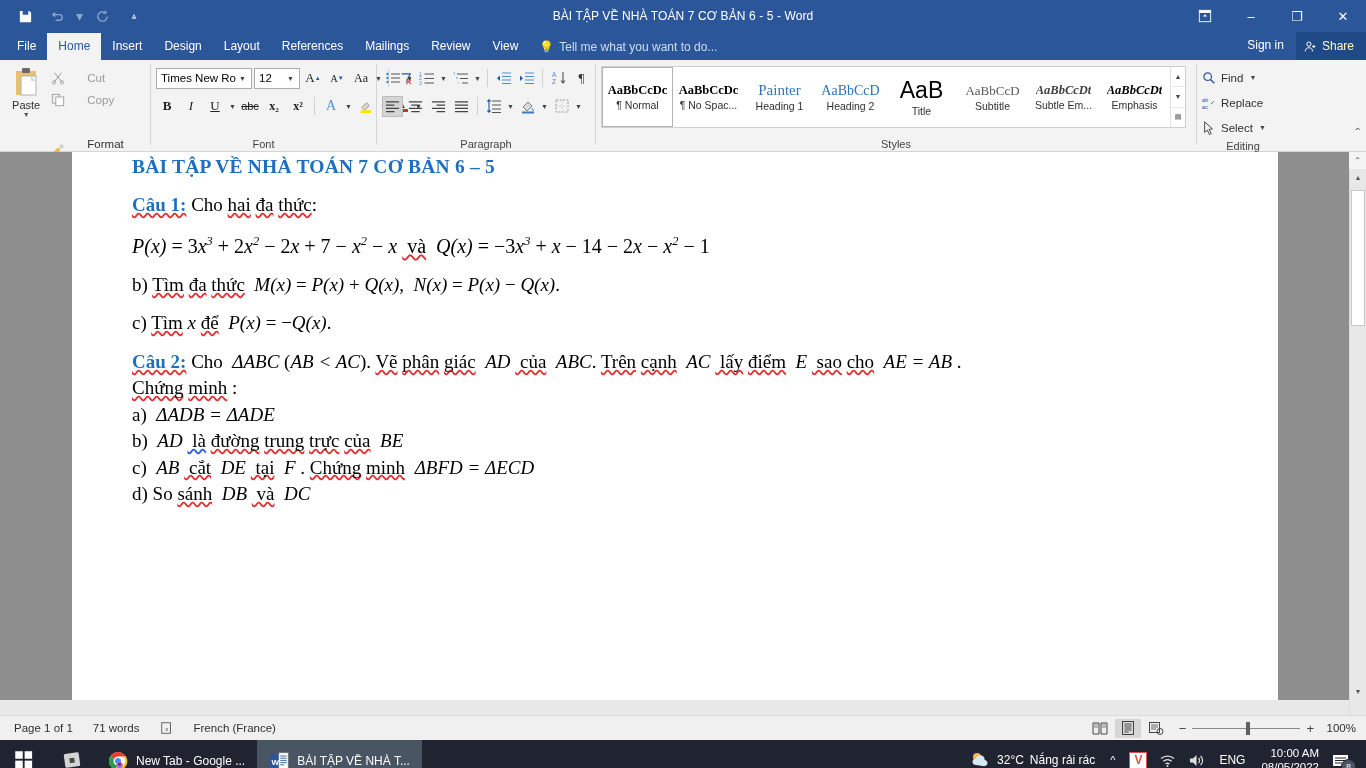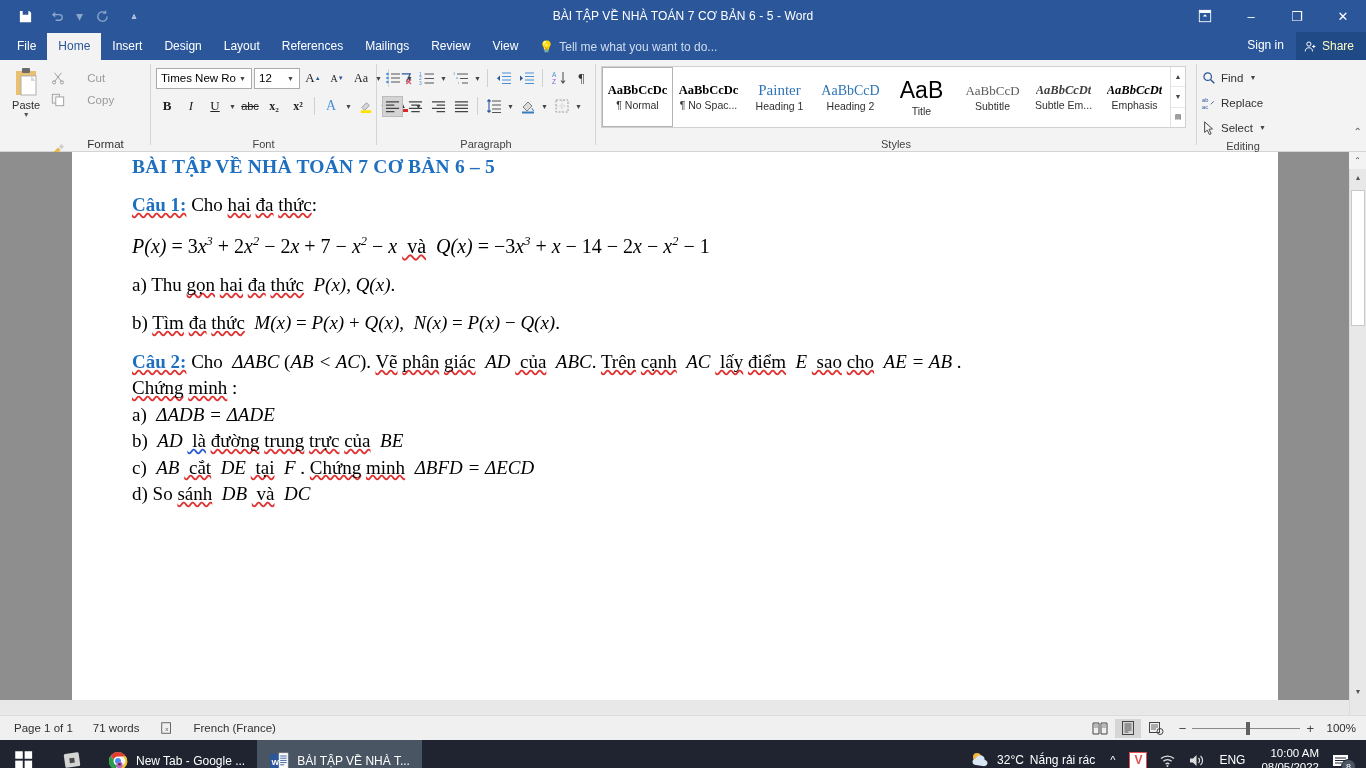--- a/index.html
+++ b/index.html
@@ -644,31 +644,31 @@
         <span class="lbl sq">Câu 1:</span>
         <span> Cho <span class="sq">hai</span> <span class="sq">đa</span> <span class="sq">thức</span>:</span>
       </div>
 
       <div class="eq">
         <span class="mth">P</span><span class="mth">(x)</span><span class="mtext"> = 3</span><span class="mth">x</span><sup>3</sup><span class="mtext"> + 2</span><span class="mth">x</span><sup>2</sup><span class="mtext"> − 2</span><span class="mth">x</span><span class="mtext"> + 7 − </span><span class="mth">x</span><sup>2</sup><span class="mtext"> − </span><span class="mth">x</span>
         <span class="sq" style="font-family:'Liberation Serif',serif">&nbsp;và</span>
         <span class="mth">&nbsp;Q</span><span class="mth">(x)</span><span class="mtext"> = −3</span><span class="mth">x</span><sup>3</sup><span class="mtext"> + </span><span class="mth">x</span><span class="mtext"> − 14 − 2</span><span class="mth">x</span><span class="mtext"> − </span><span class="mth">x</span><sup>2</sup><span class="mtext"> − 1</span>
       </div>
 
-      <div class="p">
-        a) Thu <span class="sq">gọn</span> <span class="sq">hai</span> <span class="sq">đa</span> <span class="sq">thức</span>
-        <span class="mth">&nbsp;P(x), Q(x)</span>.
-      </div>
 
       <div class="p">
         b) <span class="sq">Tìm</span> <span class="sq">đa</span> <span class="sq">thức</span>
         <span class="mth">&nbsp;M(x)</span><span class="mtext"> = </span><span class="mth">P(x)</span><span class="mtext"> + </span><span class="mth">Q(x)</span><span class="mtext">, </span>
         <span class="mth">&nbsp;N(x)</span><span class="mtext"> = </span><span class="mth">P(x)</span><span class="mtext"> − </span><span class="mth">Q(x)</span><span class="mtext">.</span>
       </div>
 
+      <div class="p">
+        c) <span class="sq">Tìm</span> <span class="mth">x</span> <span class="sq">để</span>
+        <span class="mth">&nbsp;P(x)</span><span class="mtext"> = −</span><span class="mth">Q(x)</span><span class="mtext">.</span>
+      </div>
 
       <div class="p">
         <span class="lbl sq">Câu 2:</span>
         Cho <span class="mth">&nbsp;ΔABC</span> <span class="mtext">(</span><span class="mth">AB &lt; AC</span><span class="mtext">). </span>
         <span class="sq">Vẽ</span> <span class="sq">phân</span> <span class="sq">giác</span> <span class="mth">&nbsp;AD</span>
         <span class="sq">&nbsp;của</span> <span class="mth">&nbsp;ABC</span><span class="mtext">. </span>
         <span class="sq">Trên</span> <span class="sq">cạnh</span> <span class="mth">&nbsp;AC</span>
         <span class="sq">&nbsp;lấy</span> <span class="sq">điểm</span> <span class="mth">&nbsp;E</span>
         <span class="sq">&nbsp;sao</span> <span class="sq">cho</span> <span class="mth">&nbsp;AE = AB</span><span class="mtext"> .</span>
       </div>

